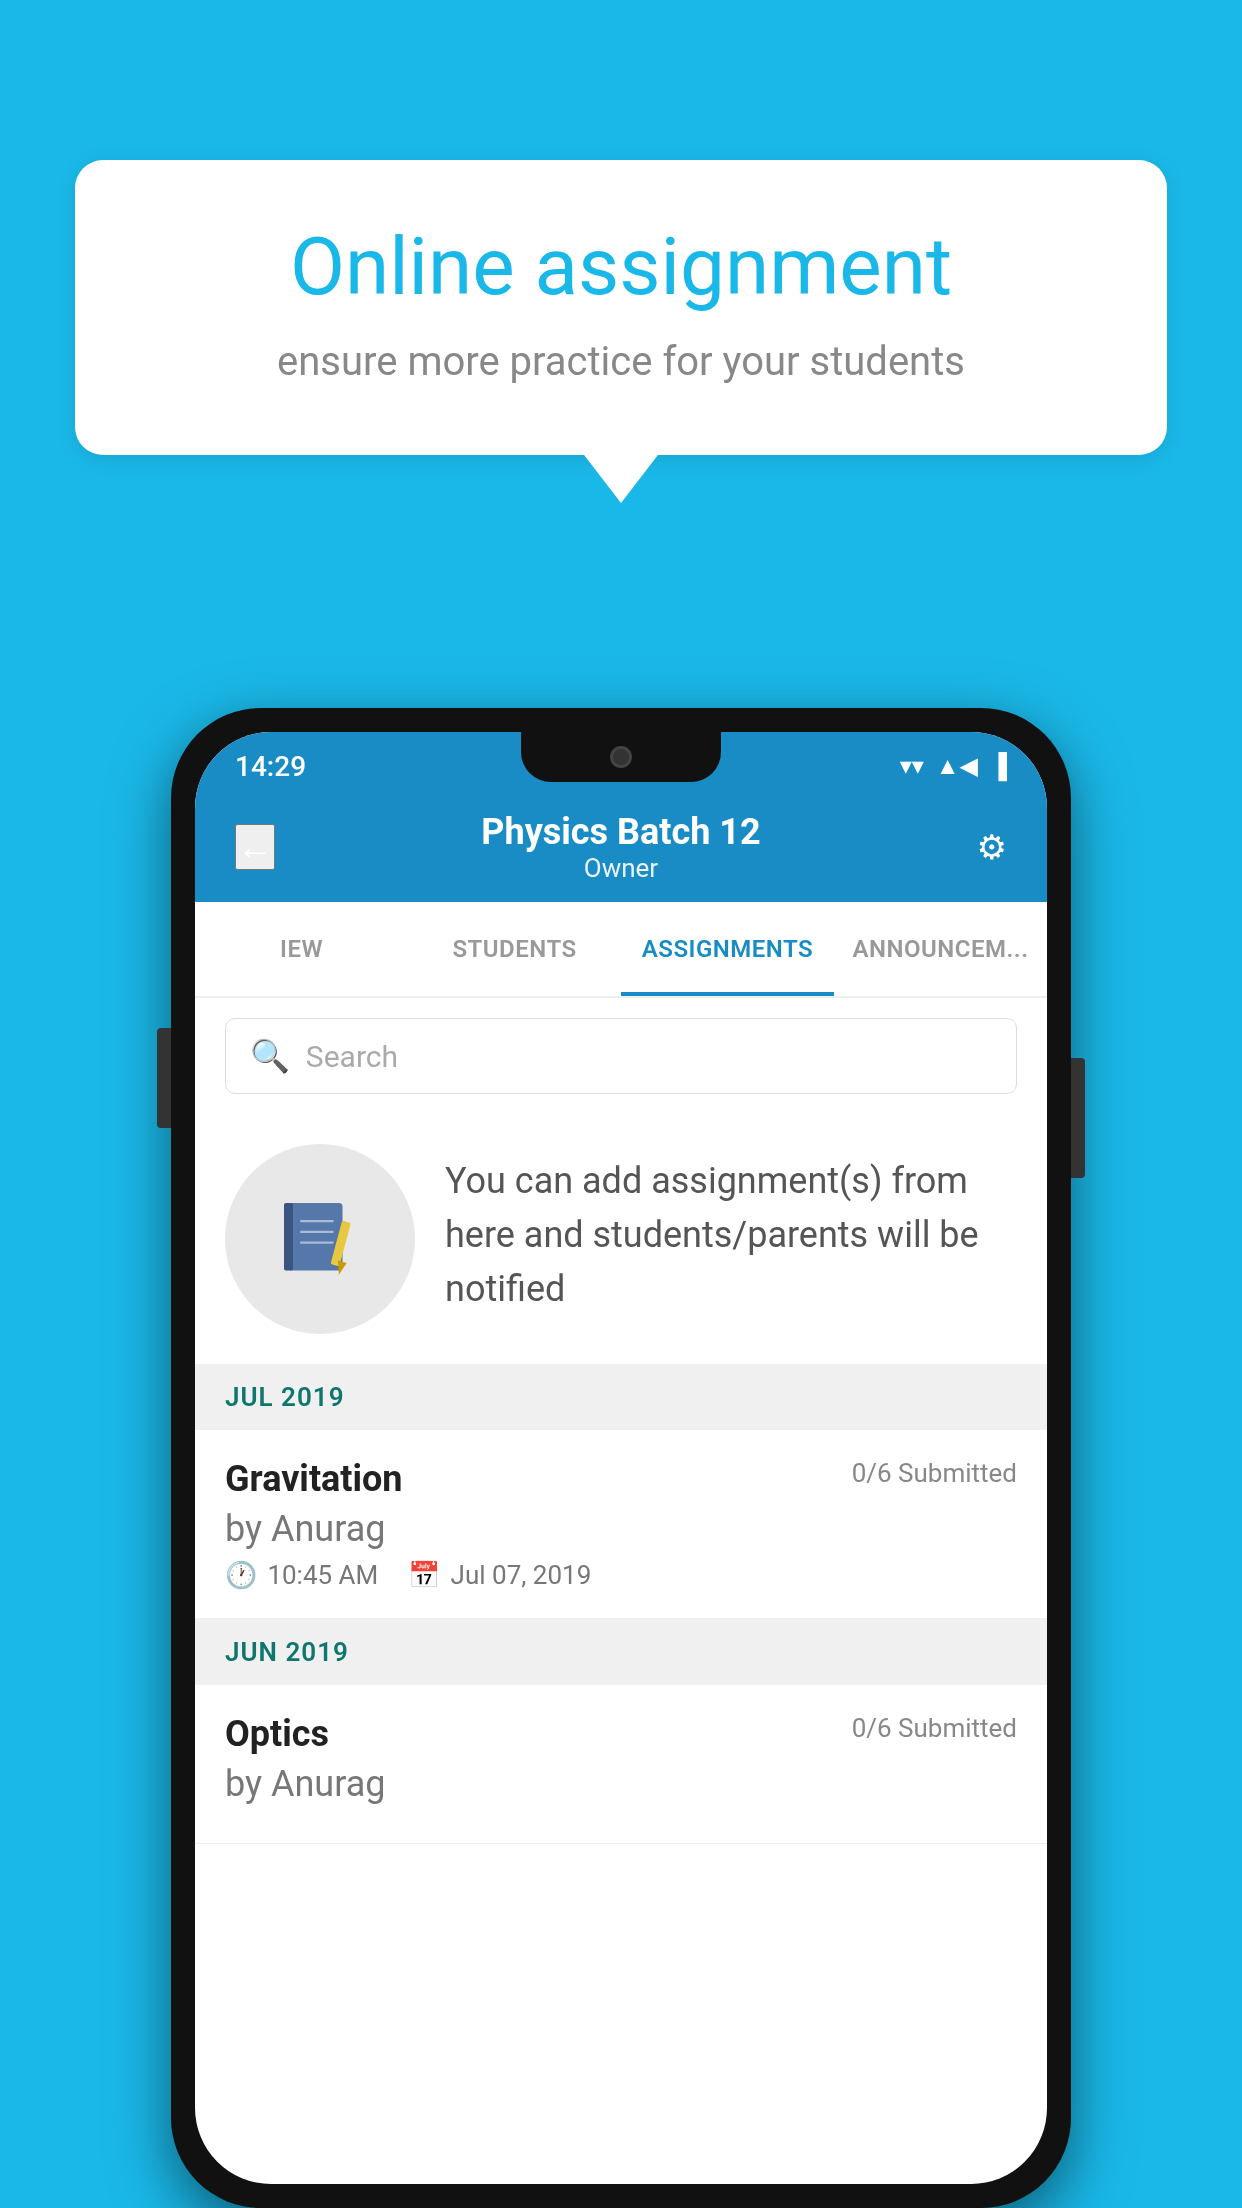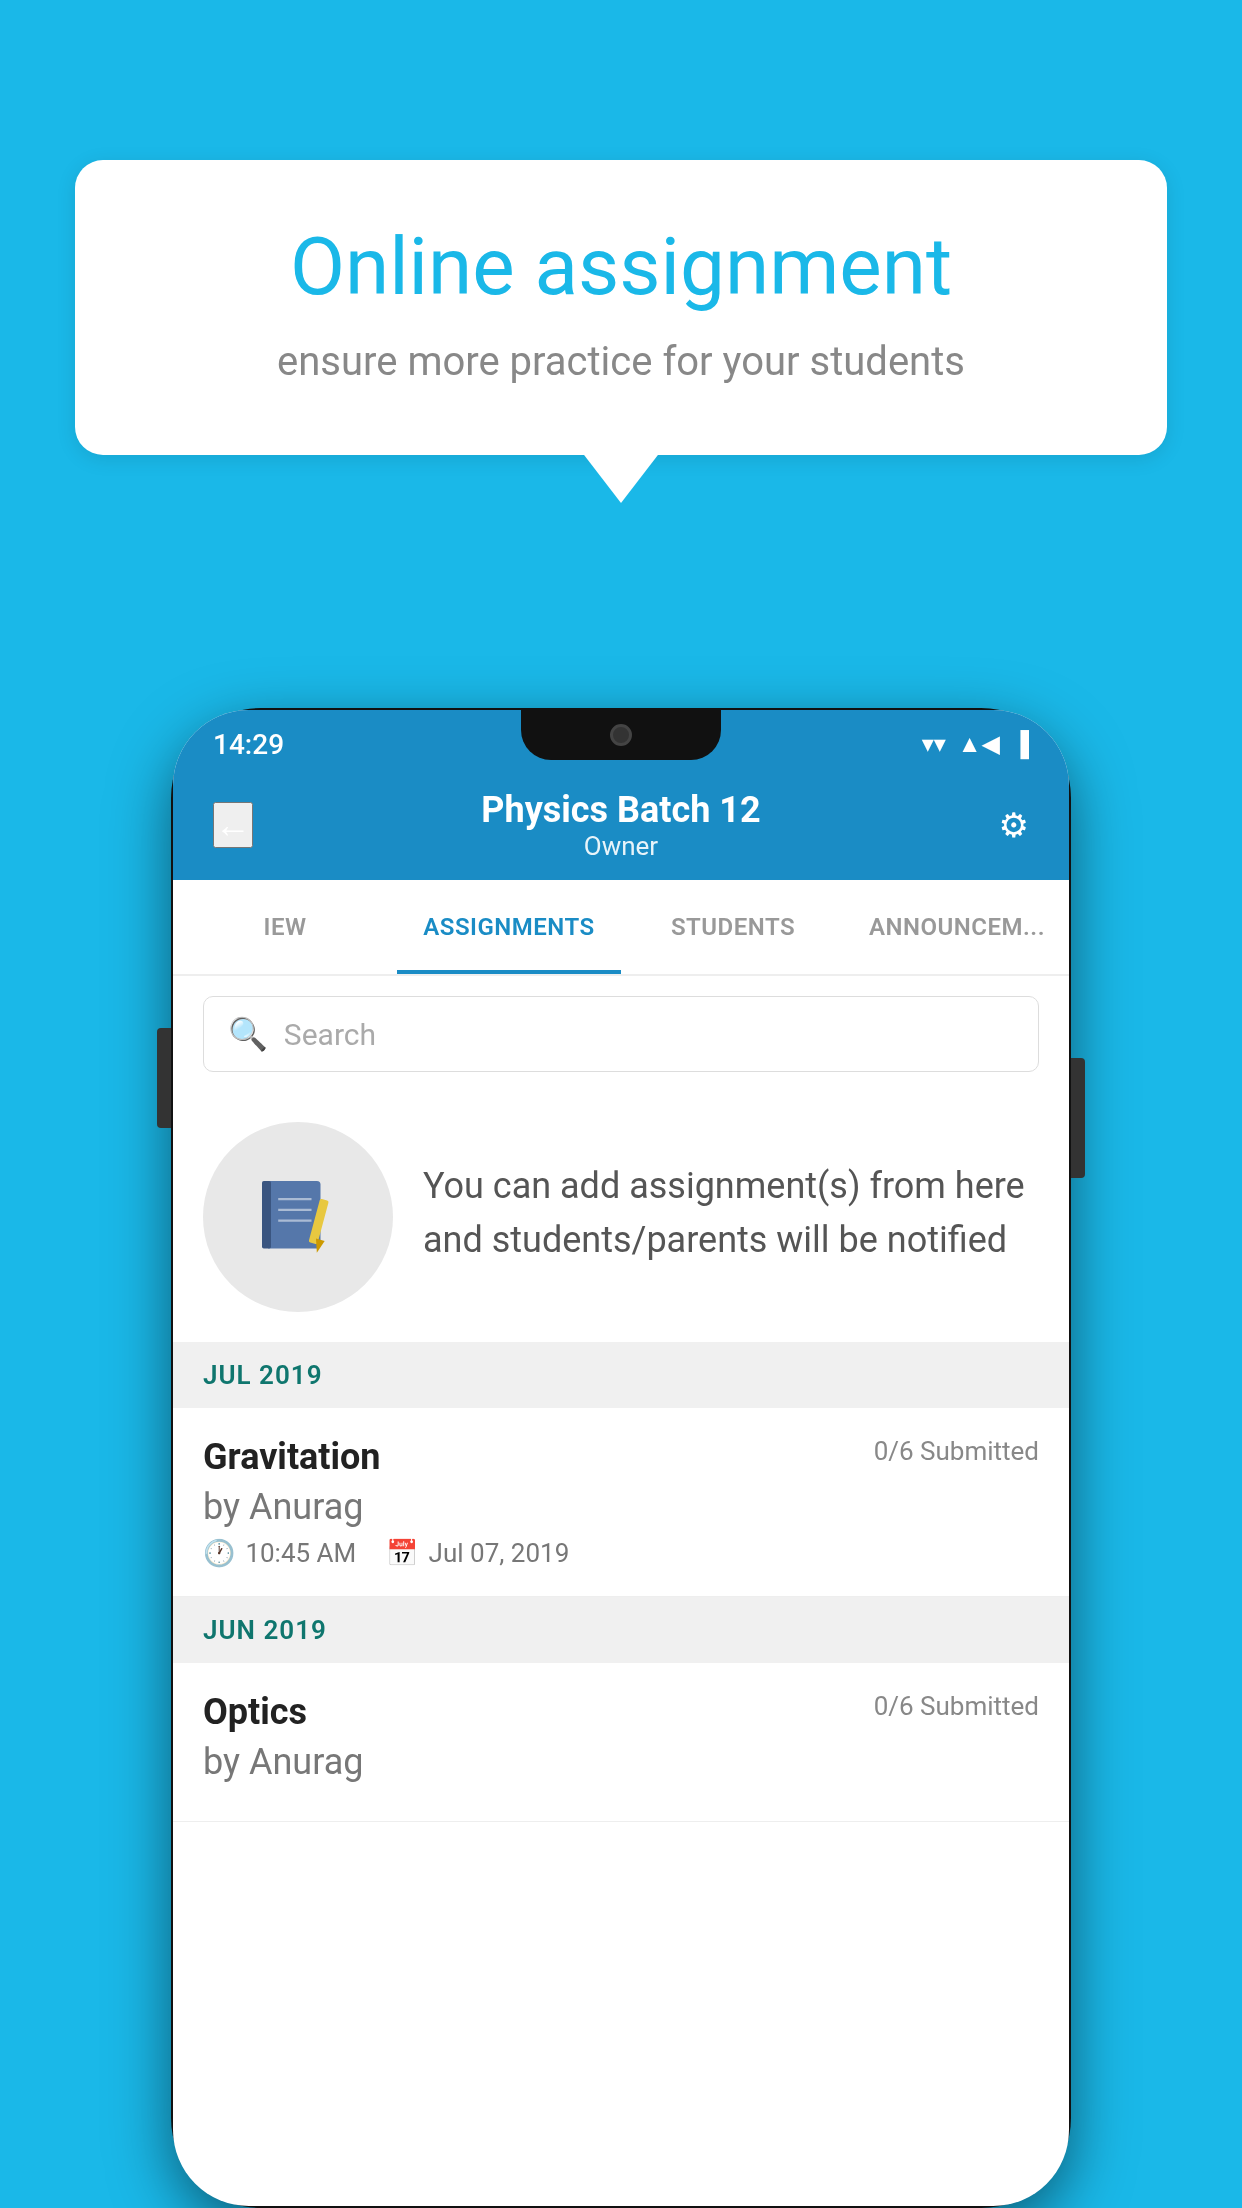--- a/index.html
+++ b/index.html
@@ -58,21 +58,21 @@
       left: 50%;
       transform: translateX(-50%);
       width: 900px;
       height: 1500px;
     }
     .phone-outer {
       width: 100%;
       height: 100%;
       background: #111;
       border-radius: 90px;
-      padding: 2px;
+      padding: 24px;
       box-shadow: 0 20px 60px rgba(0,0,0,0.5);
       position: relative;
     }
     
     .phone-outer::before {
       content: '';
       position: absolute;
       left: -14px;
       top: 320px;
       width: 14px;
@@ -369,25 +369,25 @@
           <div class="header-title">Physics Batch 12</div>
           <div class="header-subtitle">Owner</div>
         </div>
         <span class="settings-icon">⚙</span>
       </div>
 
       <div class="tab-bar">
         <div class="tab-item">
           <span>IEW</span>
         </div>
+        <div class="tab-item">
+          <span>STUDENTS</span>
+        </div>
         <div class="tab-item active">
           <span>ASSIGNMENTS</span>
-        </div>
-        <div class="tab-item">
-          <span>STUDENTS</span>
         </div>
         <div class="tab-item">
           <span>ANNOUNCEM...</span>
         </div>
       </div>
 
       <div class="search-container">
         <div class="search-bar">
           <span class="search-icon-wrap">🔍</span>
           <span class="search-text">Search</span>

